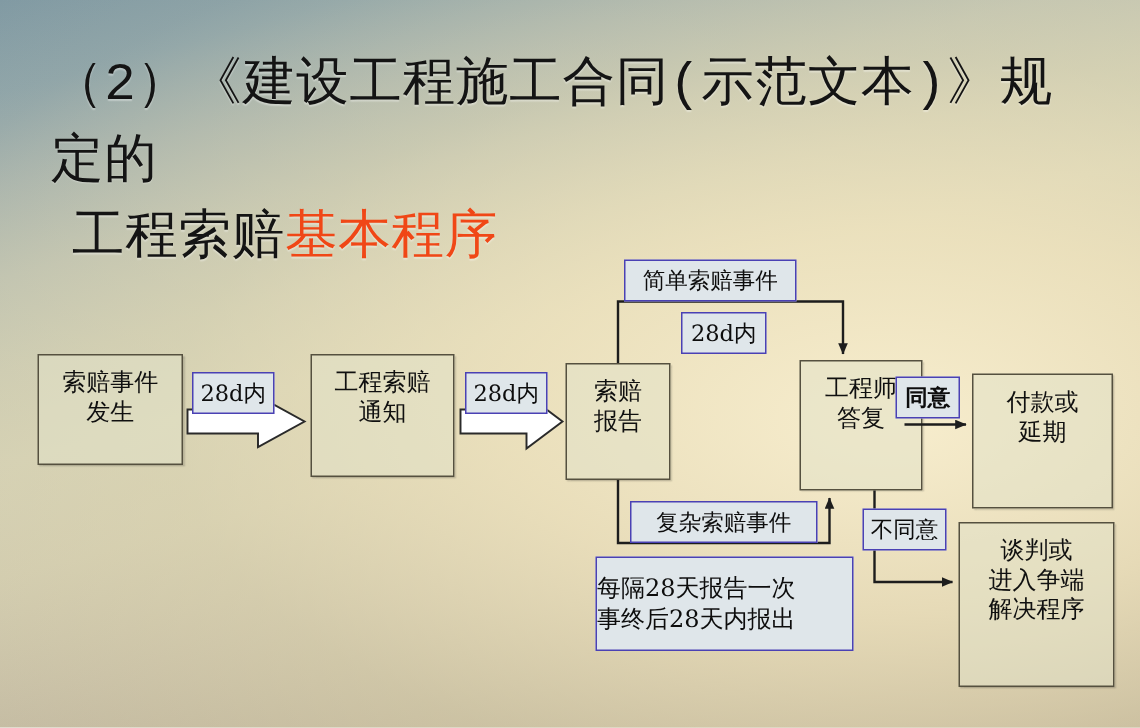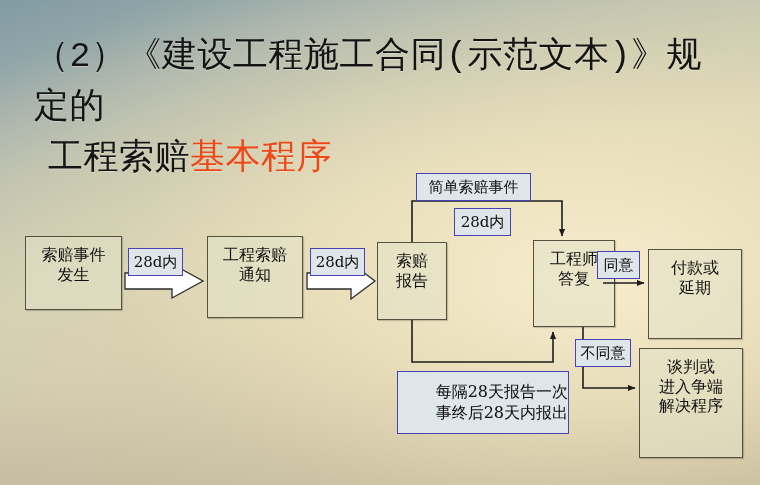--- a/index.html
+++ b/index.html
@@ -81,21 +81,21 @@
   .chip.tall .txt { font-size: 15px; }
 
   
   .notebox {
     position: absolute;
     box-sizing: border-box;
     border: 1.4px solid #4a41b4;
     background: #dfe6ea;
     display: flex;
     align-items: center;
-    justify-content: flex-end;
+    justify-content: flex-start;
   }
   .notebox .txt {
     font-family: "DejaVu Serif", "Liberation Serif", serif;
     font-size: 16px;
     line-height: 1.3;
     color: #0d0d0d;
     text-align: center;
     white-space: pre-line;
   }
 
@@ -192,22 +192,25 @@
   </div>
 
   <div class="chip" style="left:454px; top:208px; width:57px; height:24px;">
     <span class="txt">28d内</span>
   </div>
 
   <div class="chip" style="left:416px; top:173px; width:115px; height:24px;">
     <span class="txt">简单索赔事件</span>
   </div>
 
-
-  <div class="chip" style="left:597px; top:251px; width:43px; height:25px;">
+  <div class="chip" style="left:420px; top:334px; width:125px; height:26px;">
+    <span class="txt">复杂索赔事件</span>
+  </div>
+
+  <div class="chip" style="left:597px; top:251px; width:43px; height:25px;font-weight:bold;">
     <span class="txt">同意</span>
   </div>
 
   <div class="chip tall" style="left:575px; top:339px; width:56px; height:27px;">
     <span class="txt">不同意</span>
   </div>
 
   <div class="notebox" style="left:397px; top:371px; width:172px; height:63px;">
     <span class="txt">每隔28天报告一次
 事终后28天内报出</span>

